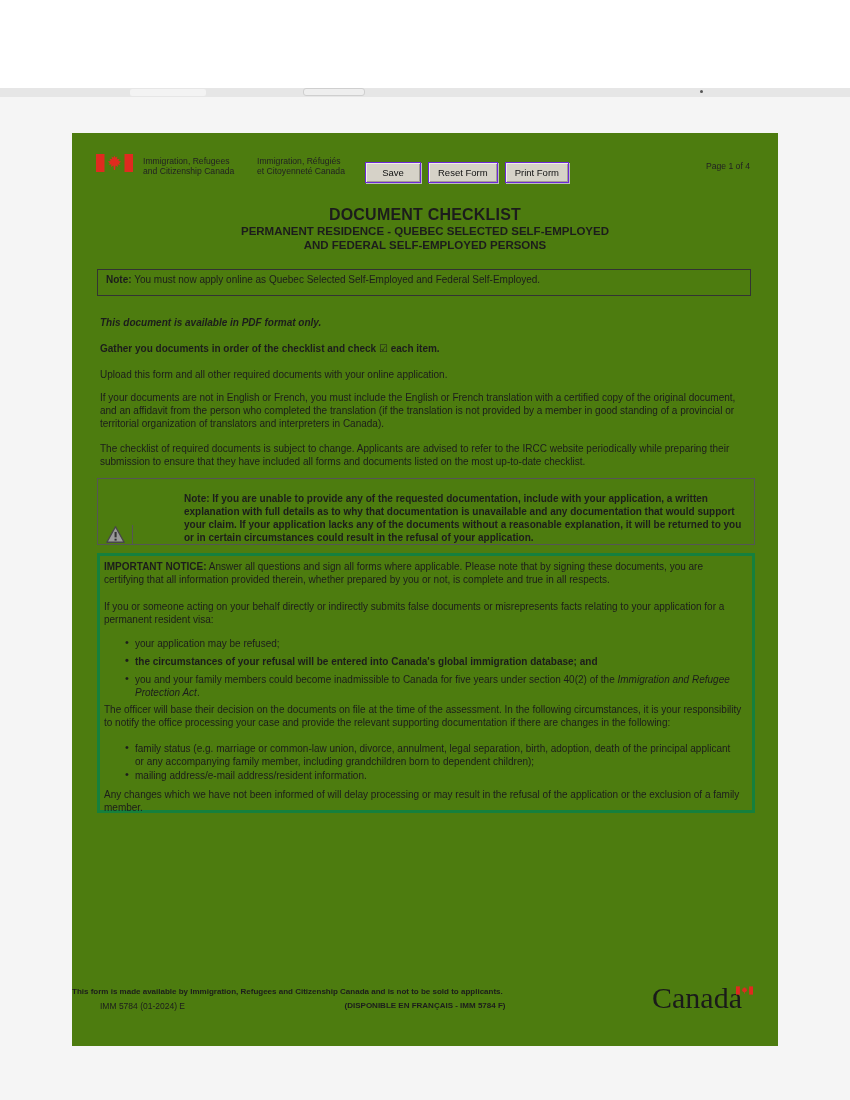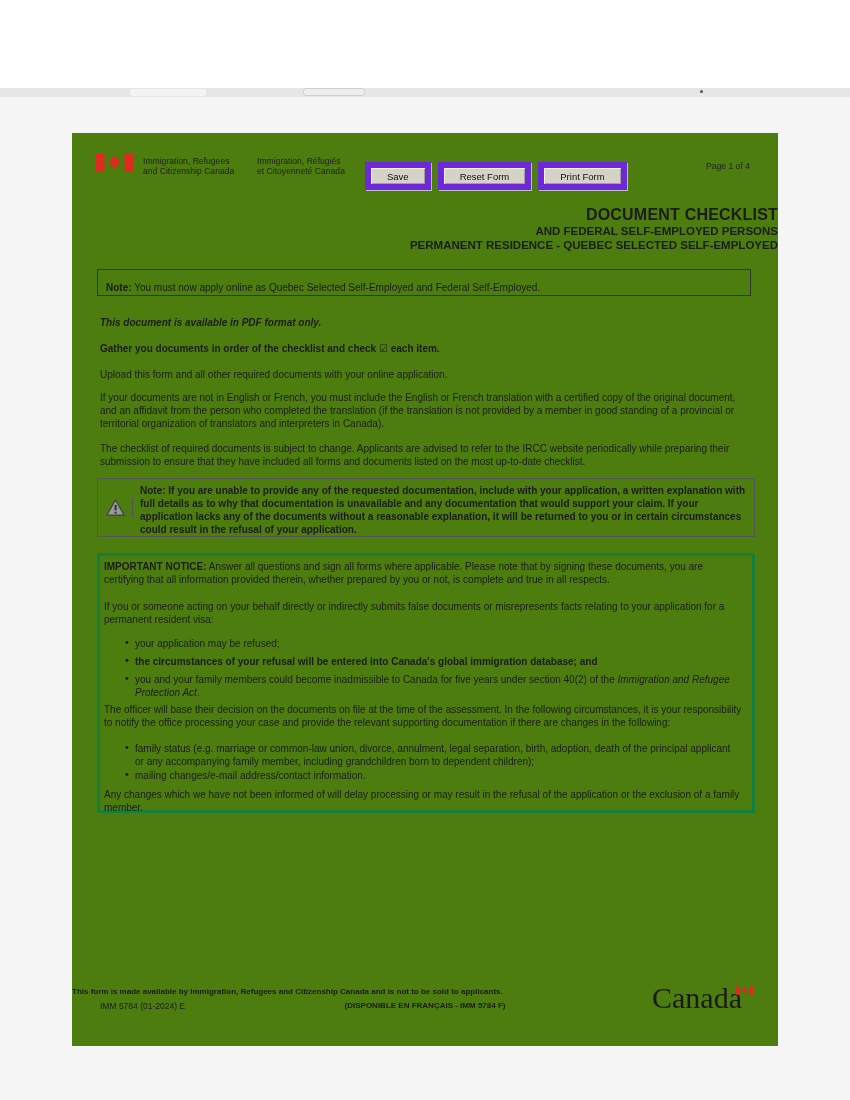--- a/index.html
+++ b/index.html
@@ -20,53 +20,53 @@
 
   .page { position:absolute; left:72px; top:97px; width:706px; height:913px; background:#4d7c0f;margin-top:36px; }
 
   
   .flag-logo { position:absolute; left:24px; top:21px; width:37px; height:18px; }
   .dept { position:absolute; top:23px; font-size:8.6px; line-height:10px; color:#222; }
   .dept-en { left:71px; }
   .dept-fr { left:185px; }
   .btn-row { position:absolute; left:293px; top:29px; display:flex; gap:7px; }
   .form-btn {
-    min-width:56px; height:28px; box-sizing:border-box;
-    background:#d6d2c8; border:6px solid #6d28d9;
+    min-width:56px; height:21px; box-sizing:border-box;
+    background:#d6d2c8; border:1px solid #6d28d9;
     box-shadow: inset 1px 1px 0 #f1efe9, inset -1px -1px 0 #a39f94, 1px 1px 0 #bdbdbd;
     font-size:9.5px; color:#111; display:flex; align-items:center; justify-content:center;
-    padding:0 16px; font-family:inherit; cursor:pointer;
+    padding:0 9px; font-family:inherit; cursor:pointer;
   }
   .page-ind { position:absolute; left:634px; top:28px; font-size:8.6px; color:#222; }
 
   
-  .title-block { position:absolute; top:72px; left:0; right:0; text-align:right; }
+  .title-block { position:absolute; top:72px; left:0; right:0; text-align:center; }
   .title-main { font-size:16px; font-weight:bold; line-height:19px; letter-spacing:.2px; }
   .title-sub { font-size:11.5px; font-weight:bold; line-height:14px; }
 
   
   .note-box {
     position:absolute; top:136px; left:25px; width:654px; height:27px; box-sizing:border-box;
-    border:1px solid #333; font-size:10px; padding:12px 8px 0 8px;
+    border:1px solid #333; font-size:10px; padding:4px 8px 0 8px;
   }
 
   
   .para { position:absolute; left:28px; width:650px; font-size:10px; line-height:13px; }
   .bold { font-weight:bold; }
   .italic { font-style:italic; }
   .p1 { top:183px;font-style:italic; }
   .p2 { top:209px; }
   .p3 { top:235px; }
   .p4 { top:258px; }
   .p5 { top:309px; }
 
   
   .warning-box {
-    position:absolute; top:345px; left:25px; width:658px; height:59px; box-sizing:border-box;
-    border:1px solid #555; display:flex; align-items:center;
+    position:absolute; top:345px; left:25px; width:658px; height:67px; box-sizing:border-box;
+    border:1px solid #555; display:flex; align-items:flex-end;gap:44px;
   }
   .warning-icon-cell { width:34px; border-right:1px solid #555; display:flex; align-items:center; justify-content:center; flex:none; }
   .warning-text { font-size:10px; line-height:13px; font-weight:bold; padding:5px 8px 0 7px; }
 
   
   .notice-box {
     position:absolute; top:420px; left:25px; width:658px; height:260px; box-sizing:border-box;
     border:3px solid #15803d;
   }
   .nb-p { position:absolute; left:4px; right:9px; font-size:10px; line-height:13px; }
@@ -122,22 +122,22 @@
   <div class="btn-row">
     <button class="form-btn">Save</button>
     <button class="form-btn">Reset Form</button>
     <button class="form-btn">Print Form</button>
   </div>
 
   <div class="page-ind">Page 1 of 4</div>
 
   <div class="title-block">
     <div class="title-main">DOCUMENT CHECKLIST</div>
+    <div class="title-sub">PERMANENT RESIDENCE - QUEBEC SELECTED SELF-EMPLOYED</div>
     <div class="title-sub">AND FEDERAL SELF-EMPLOYED PERSONS</div>
-    <div class="title-sub">PERMANENT RESIDENCE - QUEBEC SELECTED SELF-EMPLOYED</div>
   </div>
 
   <div class="note-box">
     <span class="bold">Note:</span><span> You must now apply online as Quebec Selected Self-Employed and Federal Self-Employed.</span>
   </div>
 
   <div class="para p1 bold">This document is available in PDF format only.</div>
   <div class="para p2 bold">
     <span>Gather you documents in order of the checklist and check </span><span>☑</span><span> each item.</span>
   </div>
@@ -163,21 +163,21 @@
     <div class="nb-p nbp2">If you or someone acting on your behalf directly or indirectly submits false documents or misrepresents facts relating to your application for a permanent resident visa:</div>
 
     <div class="nb-bullet nbb1">your application may be refused;</div>
     <div class="nb-bullet nbb2">the circumstances of your refusal will be entered into Canada's global immigration database; and</div>
     <div class="nb-bullet nbb3">
       <span>you and your family members could become inadmissible to Canada for five years under section 40(2) of  the </span><span class="italic">Immigration and Refugee Protection Act</span><span>.</span>
     </div>
 
     <div class="nb-p nbp3">The officer will base their decision on the documents on file at the time of the assessment. In the following circumstances, it is your responsibility to notify the office processing your case and provide the relevant supporting documentation if there are changes in the following:</div>
     <div class="nb-bullet nbf1">family status (e.g. marriage or common-law union, divorce, annulment, legal separation, birth, adoption, death of the principal applicant or any accompanying family member, including grandchildren born to dependent children);</div>
-    <div class="nb-bullet nbf2">mailing changes/e-mail address/contact information.</div>
+    <div class="nb-bullet nbf2">mailing address/e-mail address/resident information.</div>
     <div class="nb-p nbp4">Any changes which we have not been informed of will delay processing or may result in the refusal of the application or the exclusion of a family member.</div>
   </div>
 
   <div class="footer-availability">This form is made available by Immigration, Refugees and Citizenship Canada and is not to be sold to applicants.</div>
   <div class="footer-number">IMM 5784 (01-2024) E</div>
   <div class="footer-french">(DISPONIBLE EN FRANÇAIS - IMM 5784 F)</div>
 
   <div class="wordmark">Canada</div>
   <svg class="wm-flag" viewBox="0 0 74 36" xmlns="http://www.w3.org/2000/svg">
     <rect x="0" y="0" width="17" height="36" fill="#e02a1f"></rect>

